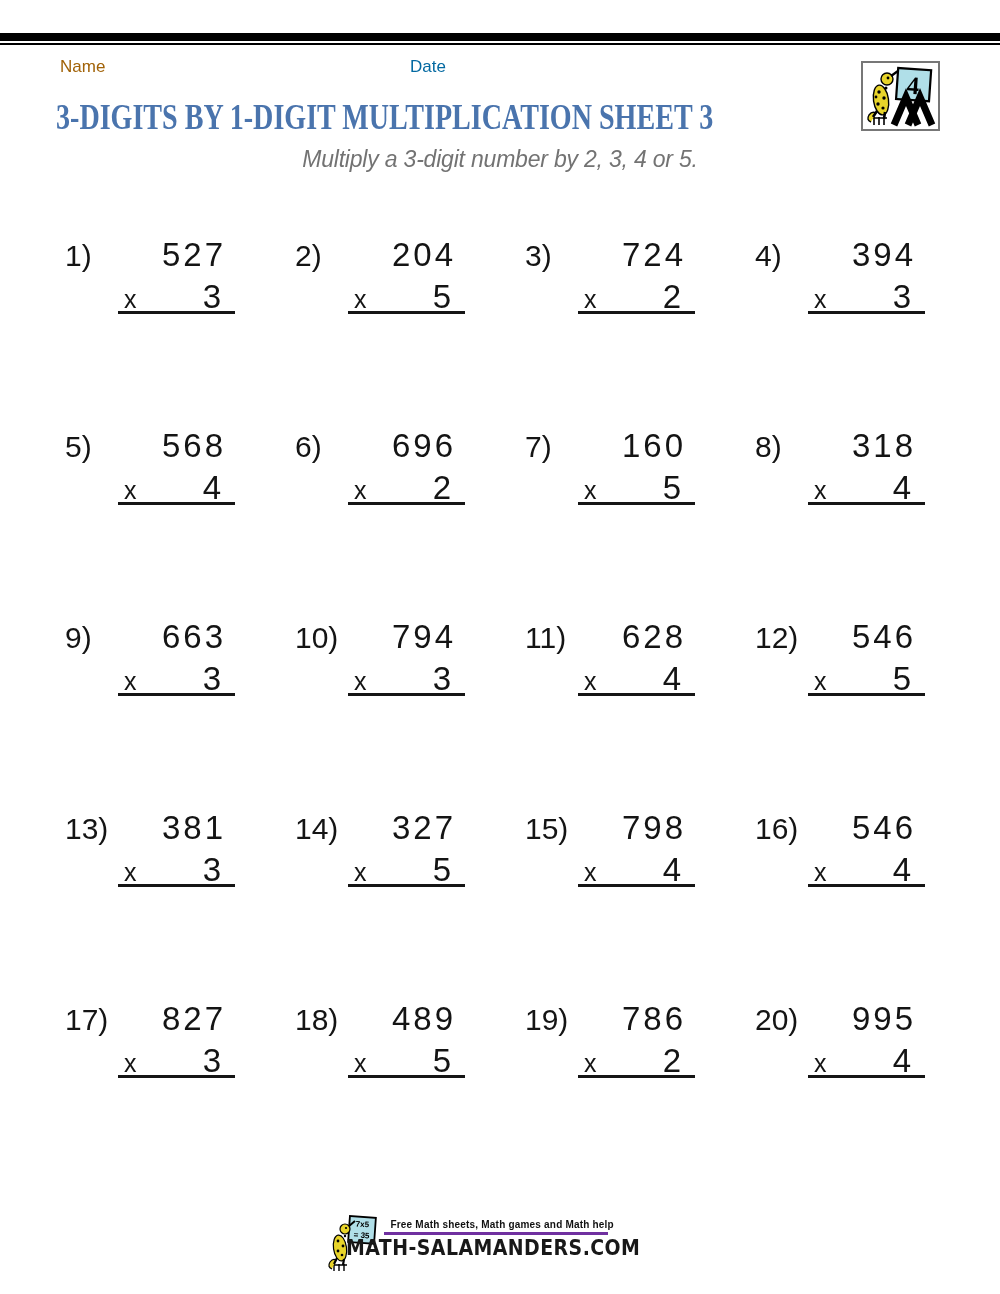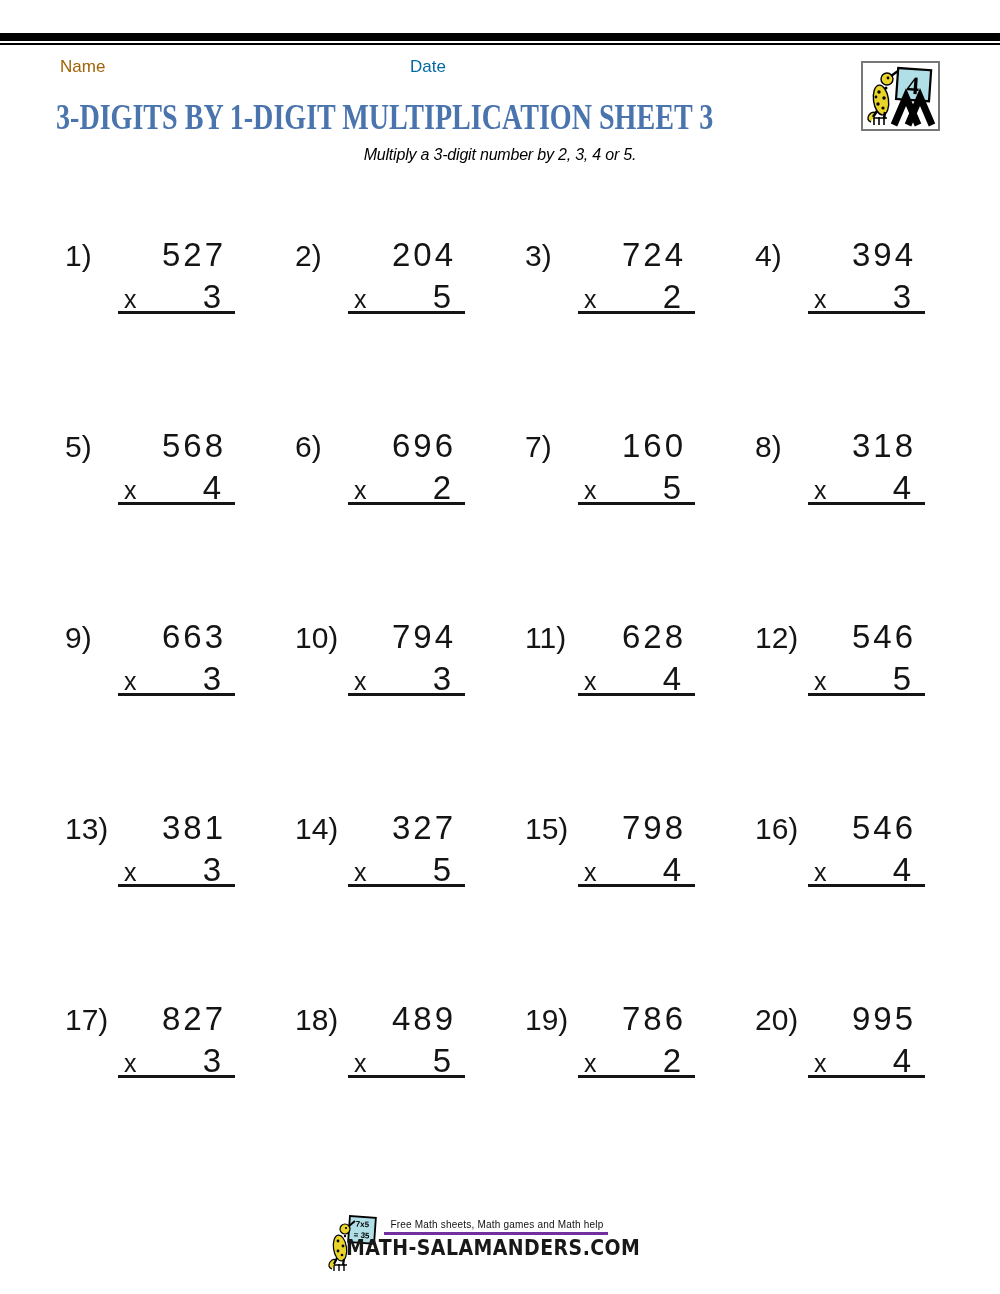--- a/index.html
+++ b/index.html
@@ -23,21 +23,21 @@
   .logo-box svg{display:block;margin:1px auto 0;}
 
   .sheet-title{
     position:absolute;left:56px;top:96px;margin:0;
     font-family:"Liberation Serif",serif;font-weight:600;font-size:36px;
     color:#4a74ad;white-space:nowrap;
     transform:scaleX(0.78);transform-origin:left center;letter-spacing:0px;
   }
   .sheet-subtitle{
     position:absolute;left:0;top:146px;width:1000px;text-align:center;
-    font-size:16px;font-style:italic;color:#000000;letter-spacing:-0.2px;
+    font-size:23px;font-style:italic;color:#737373;letter-spacing:-0.2px;
   }
 
   
   .problems{
     position:absolute;left:65px;top:236px;
     display:grid;grid-template-columns:230px 230px 230px 170px;
     grid-auto-rows:191px;
   }
   .problem{position:relative;width:170px;height:85px;}
   .p-label{position:absolute;left:0;top:3px;font-size:30px;color:#141414;}
@@ -55,21 +55,21 @@
   .p-mult{font-size:33px;color:#141414;line-height:34px;}
 
   
   .footer{
     position:absolute;left:0;top:1213px;width:1000px;
     display:flex;justify-content:center;align-items:flex-start;
   }
   .footer-art{flex:0 0 auto;}
   .footer-text{display:flex;flex-direction:column;margin-left:2px;}
   .footer-tagline{
-    font-size:10px;font-weight:normal;color:#111;letter-spacing:0.2px;
+    font-size:10px;font-weight:bold;color:#111;letter-spacing:0.2px;
     margin:6px 0 2px 10px;white-space:nowrap;
   }
   .footer-rule{height:3px;width:224px;background:#7030a0;margin-left:4px;}
   .footer-site{
     font-size:21px;font-weight:bold;color:#181818;white-space:nowrap;
     margin:1px 0 0 -34px;letter-spacing:0.5px;
     transform:scaleX(0.9);transform-origin:left center;
     font-family:"DejaVu Sans",sans-serif;
   }
 </style>

